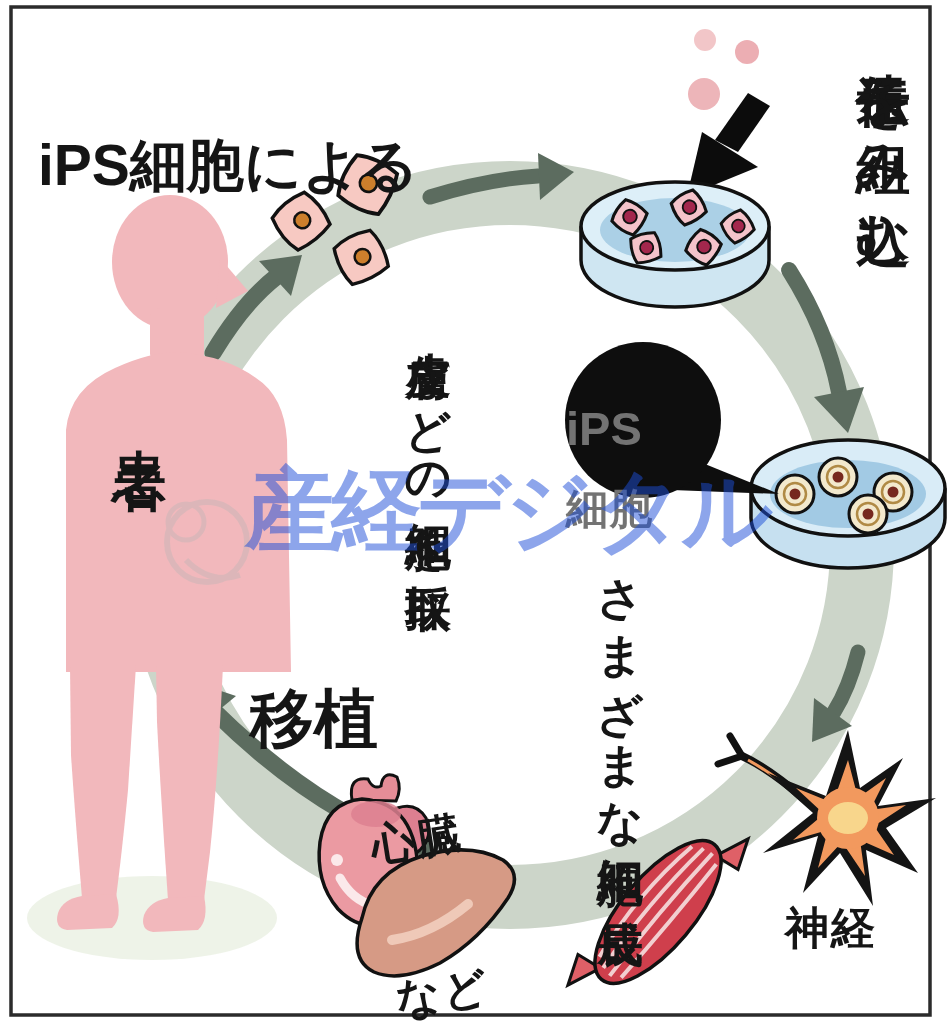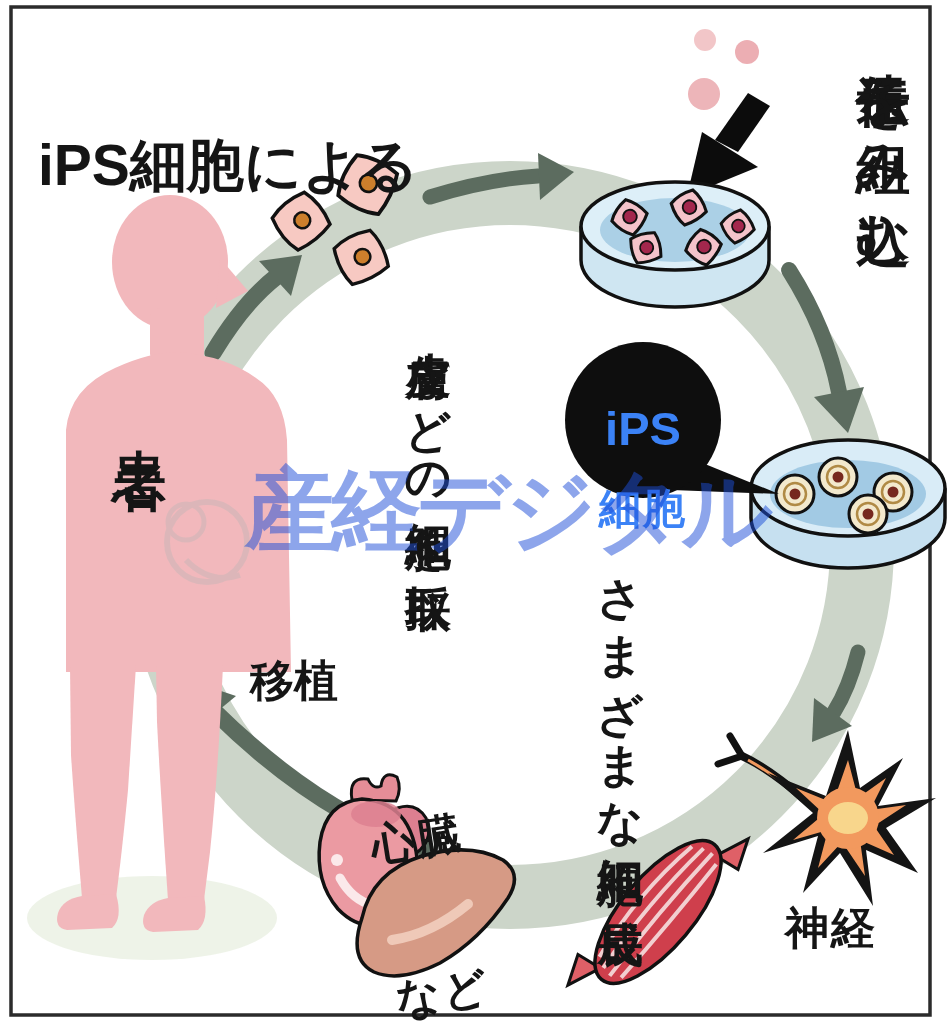--- a/index.html
+++ b/index.html
@@ -9,24 +9,24 @@
     color:#151515;
   }
   #art{position:absolute;left:0;top:0;}
   .txt{position:absolute;white-space:pre;color:#151515;}
   .title{font-size:57px;font-weight:800;line-height:1.05;letter-spacing:0px;}
   .vert{writing-mode:vertical-rl;text-orientation:upright;font-weight:700;}
   .gene{left:782px;top:30px;height:240px;width:134px;font-size:54px;line-height:1.2;letter-spacing:3px;}
   .harvest{left:342px;top:315px;height:256px;width:114px;font-size:46px;line-height:1.18;letter-spacing:3px;}
   .grow{left:534px;top:546px;height:256px;width:114px;font-size:46px;line-height:1.18;letter-spacing:3px;}
   .patient{left:112px;top:405px;height:150px;width:64px;font-size:54px;letter-spacing:10px;font-weight:800;}
-  .bubbletxt{left:566px;top:372px;width:154px;text-align:center;color:#3b82f6;font-weight:800;line-height:1.04;}
+  .bubbletxt{left:566px;top:372px;width:154px;color:#737373;font-weight:800;line-height:1.04;}
   .bubbletxt .l1{font-size:47px;}
   .bubbletxt .l2{font-size:42px;letter-spacing:2px;}
-  .transplant{left:250px;top:652px;font-size:44px;font-weight:700;}
+  .transplant{left:250px;top:676px;font-size:64px;font-weight:700;}
   .heartlbl{left:383px;top:708px;font-size:44px;font-weight:700;line-height:1.18;transform:rotate(-9deg);text-align:left;letter-spacing:2px;}
   .musclelbl{left:543px;top:934px;font-size:46px;font-weight:700;letter-spacing:2px;}
   .nervelbl{left:785px;top:899px;font-size:44px;font-weight:700;letter-spacing:2px;}
   .watermark{left:245px;top:450px;font-size:90px;font-weight:700;color:#1d4ed8;
     opacity:.5;letter-spacing:-4px;}
 </style>
 </head>
 <body>
 
 <div id="stage">

